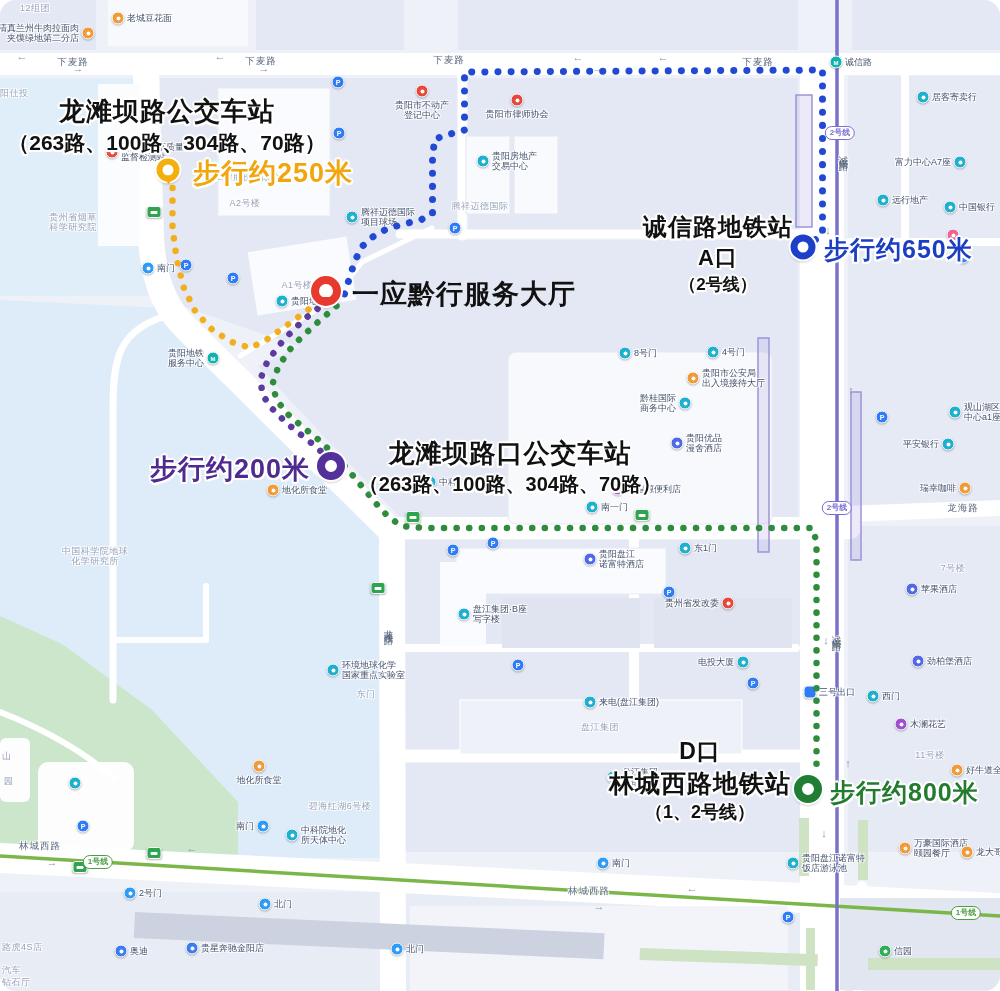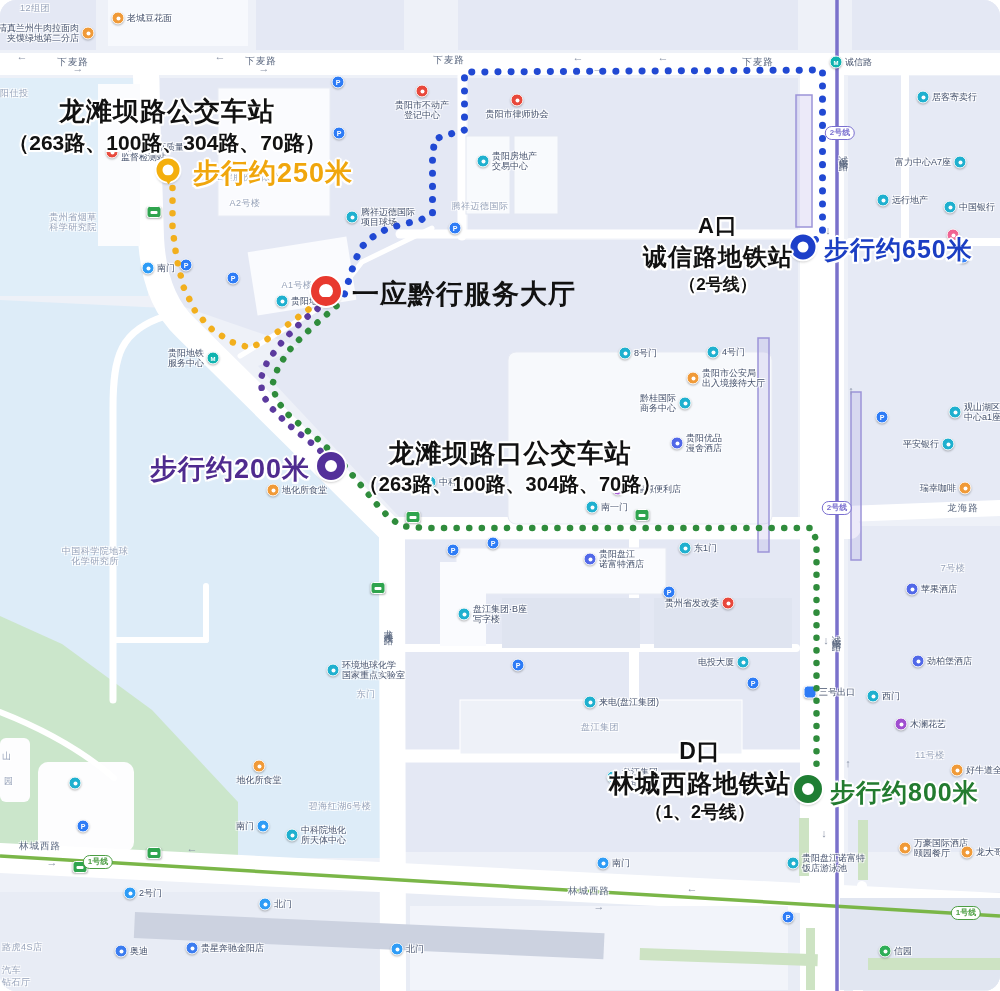--- a/index.html
+++ b/index.html
@@ -693,22 +693,22 @@
     </div>
 
   <div id="anno-layer">
     <div class="anno" style="left:-3px;top:94px;width:340px;">
       <div class="anno-title halo-big" style="font-size:26px;">龙滩坝路公交车站</div>
       <div class="anno-sub halo-big" style="font-size:21px;">（263路、100路、304路、70路）</div>
     </div>
     <div class="walk" style="left:193px;top:155px;font-size:27px;color:#F0A60C;text-align:right;">步行约250米</div>
 
     <div class="anno" style="left:568px;top:211px;width:300px;">
+      <div class="anno-title halo-big" style="font-size:24px;">诚信路地铁站</div>
       <div class="anno-title halo-big" style="font-size:22px;">A口</div>
-      <div class="anno-title halo-big" style="font-size:24px;">诚信路地铁站</div>
       <div class="anno-sub halo-big" style="font-size:17px;">（2号线）</div>
     </div>
     <div class="walk" style="left:824px;top:233px;font-size:25px;color:#1B3EC3;">步行约650米</div>
 
     <div class="dest-title halo-big" style="left:352px;top:276px;">一应黔行服务大厅</div>
 
     <div class="anno" style="left:335px;top:436px;width:350px;">
       <div class="anno-title halo-big" style="font-size:26px;">龙滩坝路口公交车站</div>
       <div class="anno-sub halo-big" style="font-size:20px;">（263路、100路、304路、70路）</div>
     </div>

